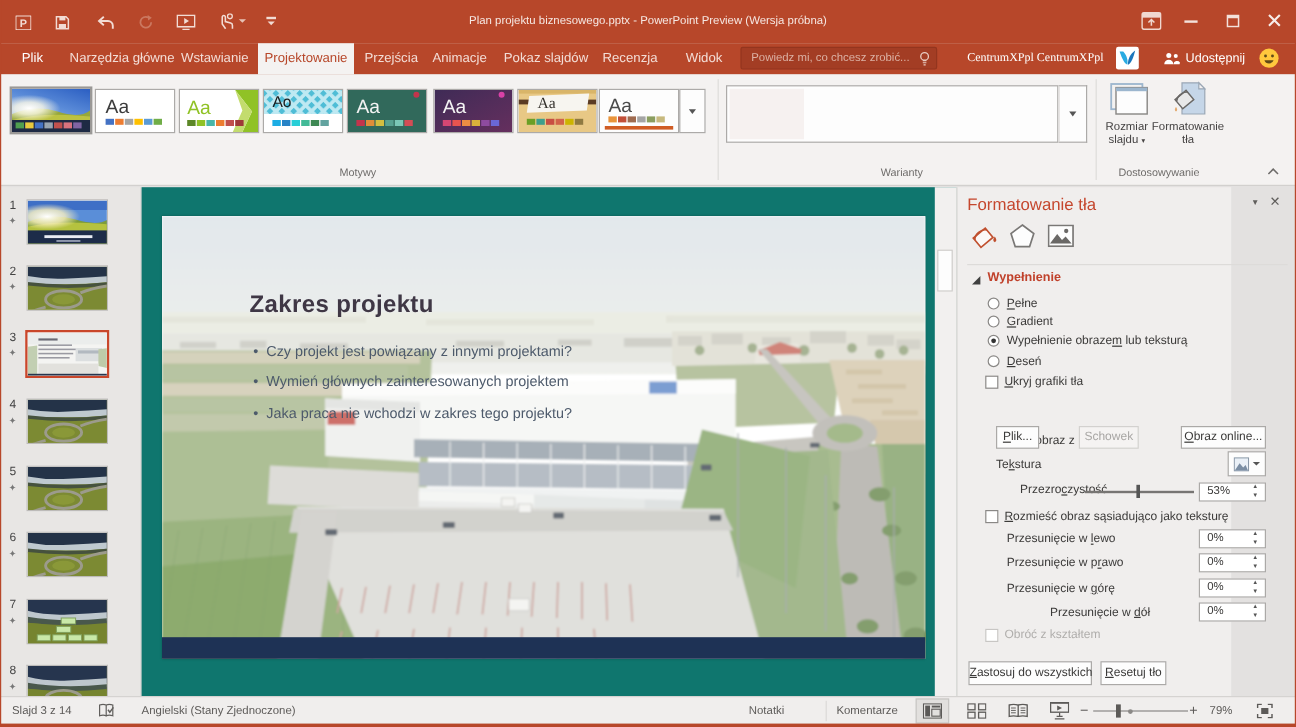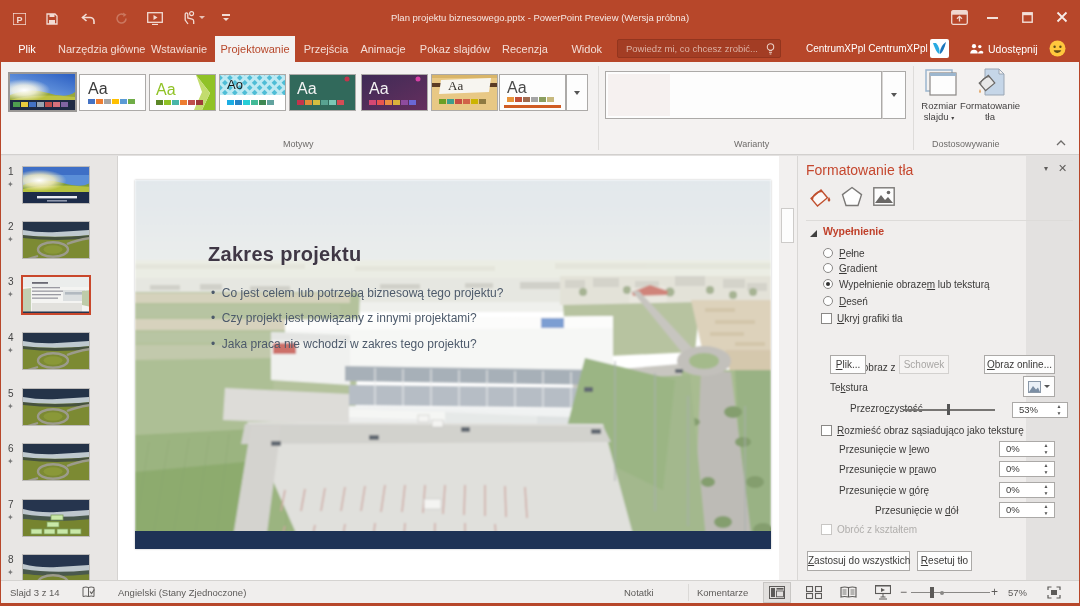--- a/index.html
+++ b/index.html
@@ -21,21 +21,21 @@
 .glabel{position:absolute;top:77px;font-size:9px;color:#6E6C6A;}
 .gsep{position:absolute;top:4px;height:84px;width:1px;background:#DEDCDA;}
 .ribbtn{position:absolute;text-align:center;font-size:10px;color:#444242;line-height:11px;}
 
 #leftpanel{left:0;top:156px;width:118px;height:424px;background:#E8E6E4;border-right:1px solid #D5D3D1;}
 .snum{position:absolute;left:8px;font-size:10px;color:#444;}
 .sstar{position:absolute;left:7px;font-size:8px;color:#777;}
 .sthumb{position:absolute;left:22px;width:68px;height:38px;background:#fff;border:1px solid #BDBBB9;overflow:hidden;}
 .sthumb.sel{border:2px solid #C9472B;left:21px;width:70px;height:40px;}
 
-#canvas{left:118px;top:156px;width:679px;height:424px;background:#ffffff;}
+#canvas{left:118px;top:156px;width:679px;height:424px;background:#0f766e;}
 #slide{position:absolute;left:17px;top:24px;width:636px;height:369px;background:#fff;box-shadow:0 0 2px rgba(0,0,0,.25);overflow:hidden;}
 #scrollbar{left:779px;top:156px;width:18px;height:424px;background:#F2F0EF;}
 #scrollthumb{left:2px;top:52px;width:13px;height:35px;background:#FDFDFD;border:1px solid #CDCBC9;}
 
 #rightpanel{left:797px;top:156px;width:229px;height:424px;background:#F0EEED;border-left:1px solid #D9D7D5;font-size:10px;color:#3B3A39;}
 .rp{position:absolute;}
 .radio{position:absolute;width:10px;height:10px;border:1px solid #8A8886;border-radius:50%;background:#fff;}
 .chk{position:absolute;width:11px;height:11px;border:1px solid #8A8886;background:#fff;}
 .btn{position:absolute;background:#FDFDFD;border:1px solid #ABA9A7;text-align:center;color:#3B3A39;white-space:nowrap;font-size:10px;}
 .spin{position:absolute;width:56px;height:16px;background:#fff;border:1px solid #ABA9A7;font-size:9.5px;line-height:14px;padding-left:6px;}
@@ -101,21 +101,21 @@
   <div class="tab" style="left:300px;width:52px;">Przejścia</div>
   <div class="tab" style="left:357px;width:52px;">Animacje</div>
   <div class="tab" style="left:418px;width:74px;">Pokaz slajdów</div>
   <div class="tab" style="left:499px;width:52px;">Recenzja</div>
   <div class="tab" style="left:558px;width:44px;text-align:right;">Widok</div>
   <div class="abs" id="searchbox">Powiedz mi, co chcesz zrobić...</div>
   <svg class="abs" style="left:766px;top:7px" width="9" height="13" viewBox="0 0 9 13">
       <circle cx="4.5" cy="4" r="3.2" fill="none" stroke="#E9CDC2" stroke-width="1.1"></circle>
       <path d="M3 7.5 h3 M3 9.3 h3 M3.6 11 h1.8" stroke="#E9CDC2" stroke-width="1"></path>
     </svg>
-  <div class="abs" id="rightacct" style="left:806px;top:7px;font-size:10px;">CentrumXPpl CentrumXPpl</div>
+  <div class="abs" id="rightacct" style="left:806px;top:7px;font-size:10px;font-family:Liberation Serif, serif;">CentrumXPpl CentrumXPpl</div>
   <div class="abs" style="left:930px;top:3px;width:19px;height:19px;background:#fff;border-radius:2px;"></div>
   <svg class="abs" style="left:932px;top:5px" width="15" height="15" viewBox="0 0 15 15">
       <path d="M1 2 C3 8 5 12 7.5 13 C8 9 7 5 4 2 Z" fill="#29ABE2"></path>
       <path d="M14 1 C12.5 7 11 11 8 13 C7.6 9 9.5 4 14 1 Z" fill="#1B75BB"></path>
     </svg>
   <svg class="abs" style="left:969px;top:7px" width="15" height="12" viewBox="0 0 15 12">
       <circle cx="5" cy="3.2" r="2.1" fill="#fff"></circle>
       <path d="M1.2 10.5 a3.8 3.8 0 0 1 7.6 0 Z" fill="#fff"></path>
       <circle cx="10.8" cy="3.6" r="1.7" fill="#fff"></circle>
       <path d="M8.9 10.5 a3 3 0 0 1 5.4 -1.5 L14 10.5 Z" fill="#fff"></path>
@@ -633,22 +633,22 @@
             <path d="M480 181 V301"></path>
             <path d="M520 193 V331"></path>
             <path d="M610 226 V369"></path>
             <path d="M553 216 V346"></path>
           </g>
 <rect width="636" height="369" fill="#FFFFFF" opacity="0.18"></rect>
 </g>
 </svg>
 <div style="position:absolute;left:73px;top:63px;font-size:20px;font-weight:bold;color:#3F3745;letter-spacing:0.3px;">Zakres projektu</div>
 <div style="position:absolute;left:76px;top:101px;font-size:12px;color:#4D5A6B;line-height:25.3px;">
-<div>•&nbsp;&nbsp;Co jest celem lub potrzebą biznesową tego projektu?</div>
 <div>•&nbsp;&nbsp;Czy projekt jest powiązany z innymi projektami?</div>
+<div>•&nbsp;&nbsp;Wymień głównych zainteresowanych projektem</div>
 <div>•&nbsp;&nbsp;Jaka praca nie wchodzi w zakres tego projektu?</div>
 </div>
 <div style="position:absolute;left:0;top:351px;width:636px;height:18px;background:#1E3255;"></div>
 </div>
   </div>
 <div class="abs" id="scrollbar">
     <div class="abs" id="scrollthumb"></div>
   </div>
 <div class="abs" id="rightpanel">
   <div class="rp" style="left:8px;top:6px;font-size:14px;color:#C5472E;">Formatowanie tła</div>
@@ -691,21 +691,21 @@
   <div class="btn" style="left:225px;top:220px;width:32px;height:21px;">
       <svg style="position:absolute;left:4px;top:4px" width="13" height="12" viewBox="0 0 13 12">
         <rect x="0.5" y="0.5" width="12" height="11" fill="#EAF0F7" stroke="#8A98A8" stroke-width="1"></rect>
         <path d="M1 11 L5 5 L8 8.5 L10 6.5 L12 11 Z" fill="#7B8EA4"></path>
       </svg>
       <div style="position:absolute;right:4px;top:8px;width:0;height:0;border-left:3px solid transparent;border-right:3px solid transparent;border-top:3.5px solid #555;"></div>
     </div>
   <div class="rp" style="left:32px;top:247px;margin-left:20px;">Przezro<u>c</u>zystość</div>
   <div class="rp" style="left:106px;top:253px;width:91px;height:1.5px;background:#777573;"></div>
   <div class="rp" style="left:149px;top:248px;width:3px;height:11px;background:#555;"></div>
-  <div class="spin" style="left:214px;top:246px;">53%<div class="spinarr">▲<br>▼</div></div>
+  <div class="spin" style="left:201px;top:246px;">53%<div class="spinarr">▲<br>▼</div></div>
   <div class="chk" style="left:23px;top:269px;"></div>
     <div class="rp" style="left:39px;top:269px;"><u>R</u>ozmieść obraz sąsiadująco jako teksturę</div>
   <div class="rp" style="left:41px;top:288px;">Przesunięcie w <u>l</u>ewo</div>
   <div class="spin" style="left:201px;top:285px;">0%<div class="spinarr">▲<br>▼</div></div>
   <div class="rp" style="left:41px;top:308px;">Przesunięcie w p<u>r</u>awo</div>
   <div class="spin" style="left:201px;top:305px;">0%<div class="spinarr">▲<br>▼</div></div>
   <div class="rp" style="left:41px;top:329px;">Przesunięcie w <u>g</u>órę</div>
   <div class="spin" style="left:201px;top:326px;">0%<div class="spinarr">▲<br>▼</div></div>
   <div class="rp" style="left:41px;top:349px;padding-left:36px;">Przesunięcie w <u>d</u>ół</div>
   <div class="spin" style="left:201px;top:346px;">0%<div class="spinarr">▲<br>▼</div></div>
@@ -750,21 +750,21 @@
       <rect x="0.5" y="0.5" width="15" height="8" fill="none" stroke="#5C5A58" stroke-width="1.1"></rect>
       <path d="M1 0.5 H15" stroke="#5C5A58" stroke-width="2"></path>
       <path d="M6 3 L10 5 L6 7 Z" fill="#5C5A58"></path>
       <path d="M8 9 V12 M4 14 H12 M5.5 12 H10.5" stroke="#5C5A58" stroke-width="1"></path>
     </svg>
   <div class="sbtxt" style="left:900px;top:4px;font-size:12px;color:#5C5A58;">−</div>
   <div class="abs" style="left:911px;top:11px;width:79px;height:1.4px;background:#8A8886;"></div>
   <div class="abs" style="left:930px;top:6px;width:4px;height:11px;background:#5C5A58;"></div>
   <div class="abs" style="left:940px;top:10px;width:4px;height:4px;background:#8A8886;border-radius:50%;"></div>
   <div class="sbtxt" style="left:991px;top:4px;font-size:12px;color:#5C5A58;">+</div>
-  <div class="sbtxt" style="left:1008px;">57%</div>
+  <div class="sbtxt" style="left:1008px;">79%</div>
   <svg class="abs" style="left:1047px;top:5px" width="14" height="13" viewBox="0 0 14 13">
       <g fill="none" stroke="#5C5A58" stroke-width="1.2">
         <path d="M1 4 V1 H4.5"></path>
         <path d="M9.5 1 H13 V4"></path>
         <path d="M13 9 V12 H9.5"></path>
         <path d="M4.5 12 H1 V9"></path>
       </g>
       <rect x="4" y="4" width="6" height="5" fill="#5C5A58"></rect>
     </svg>
 </div>

